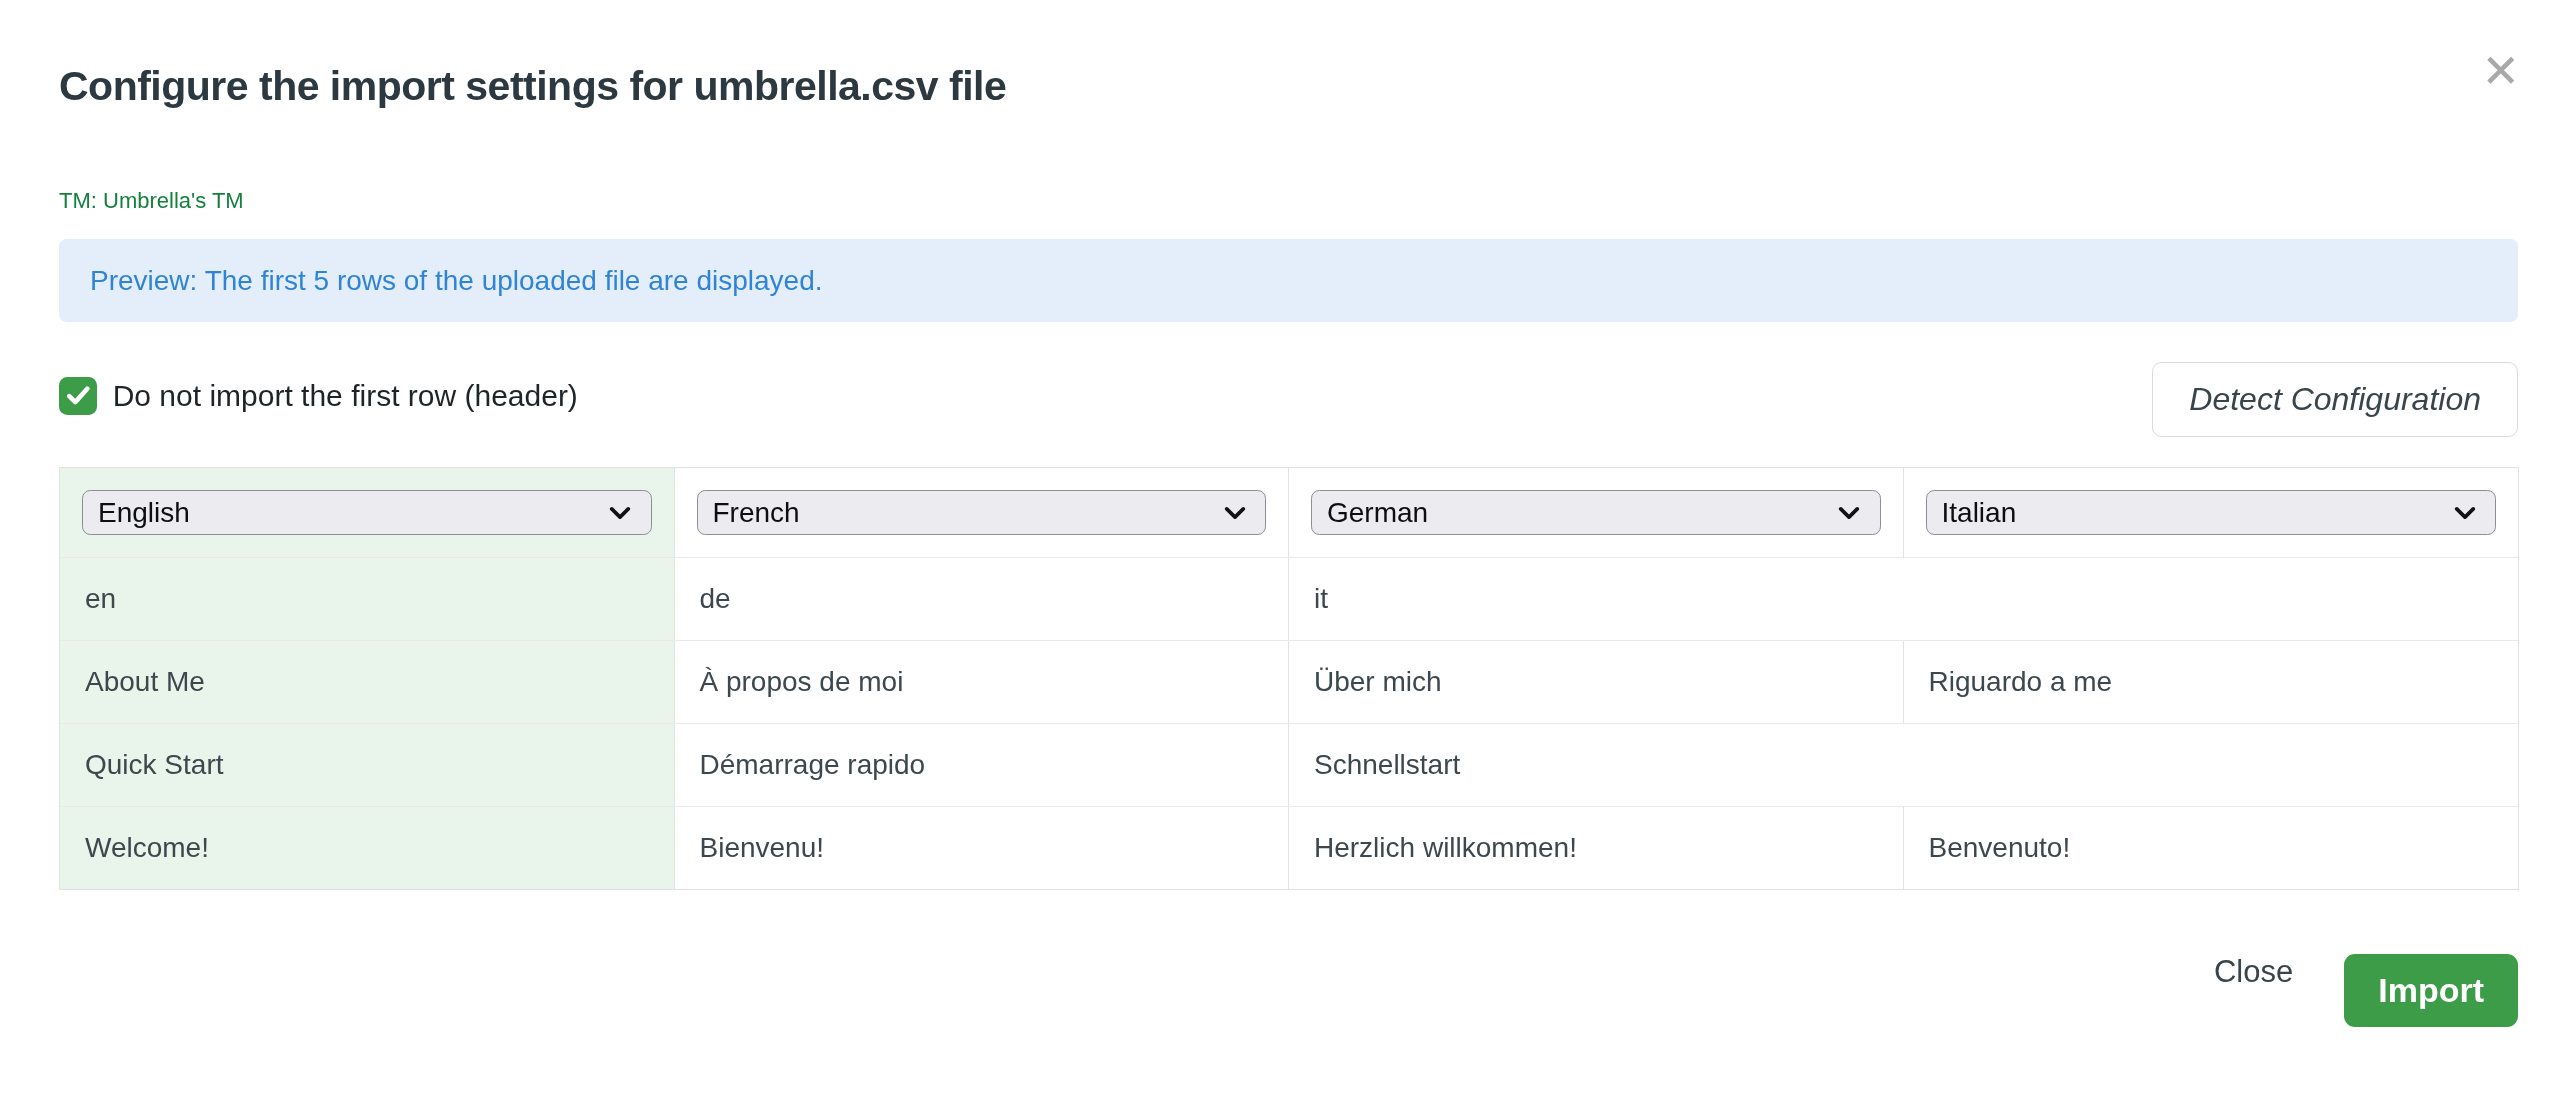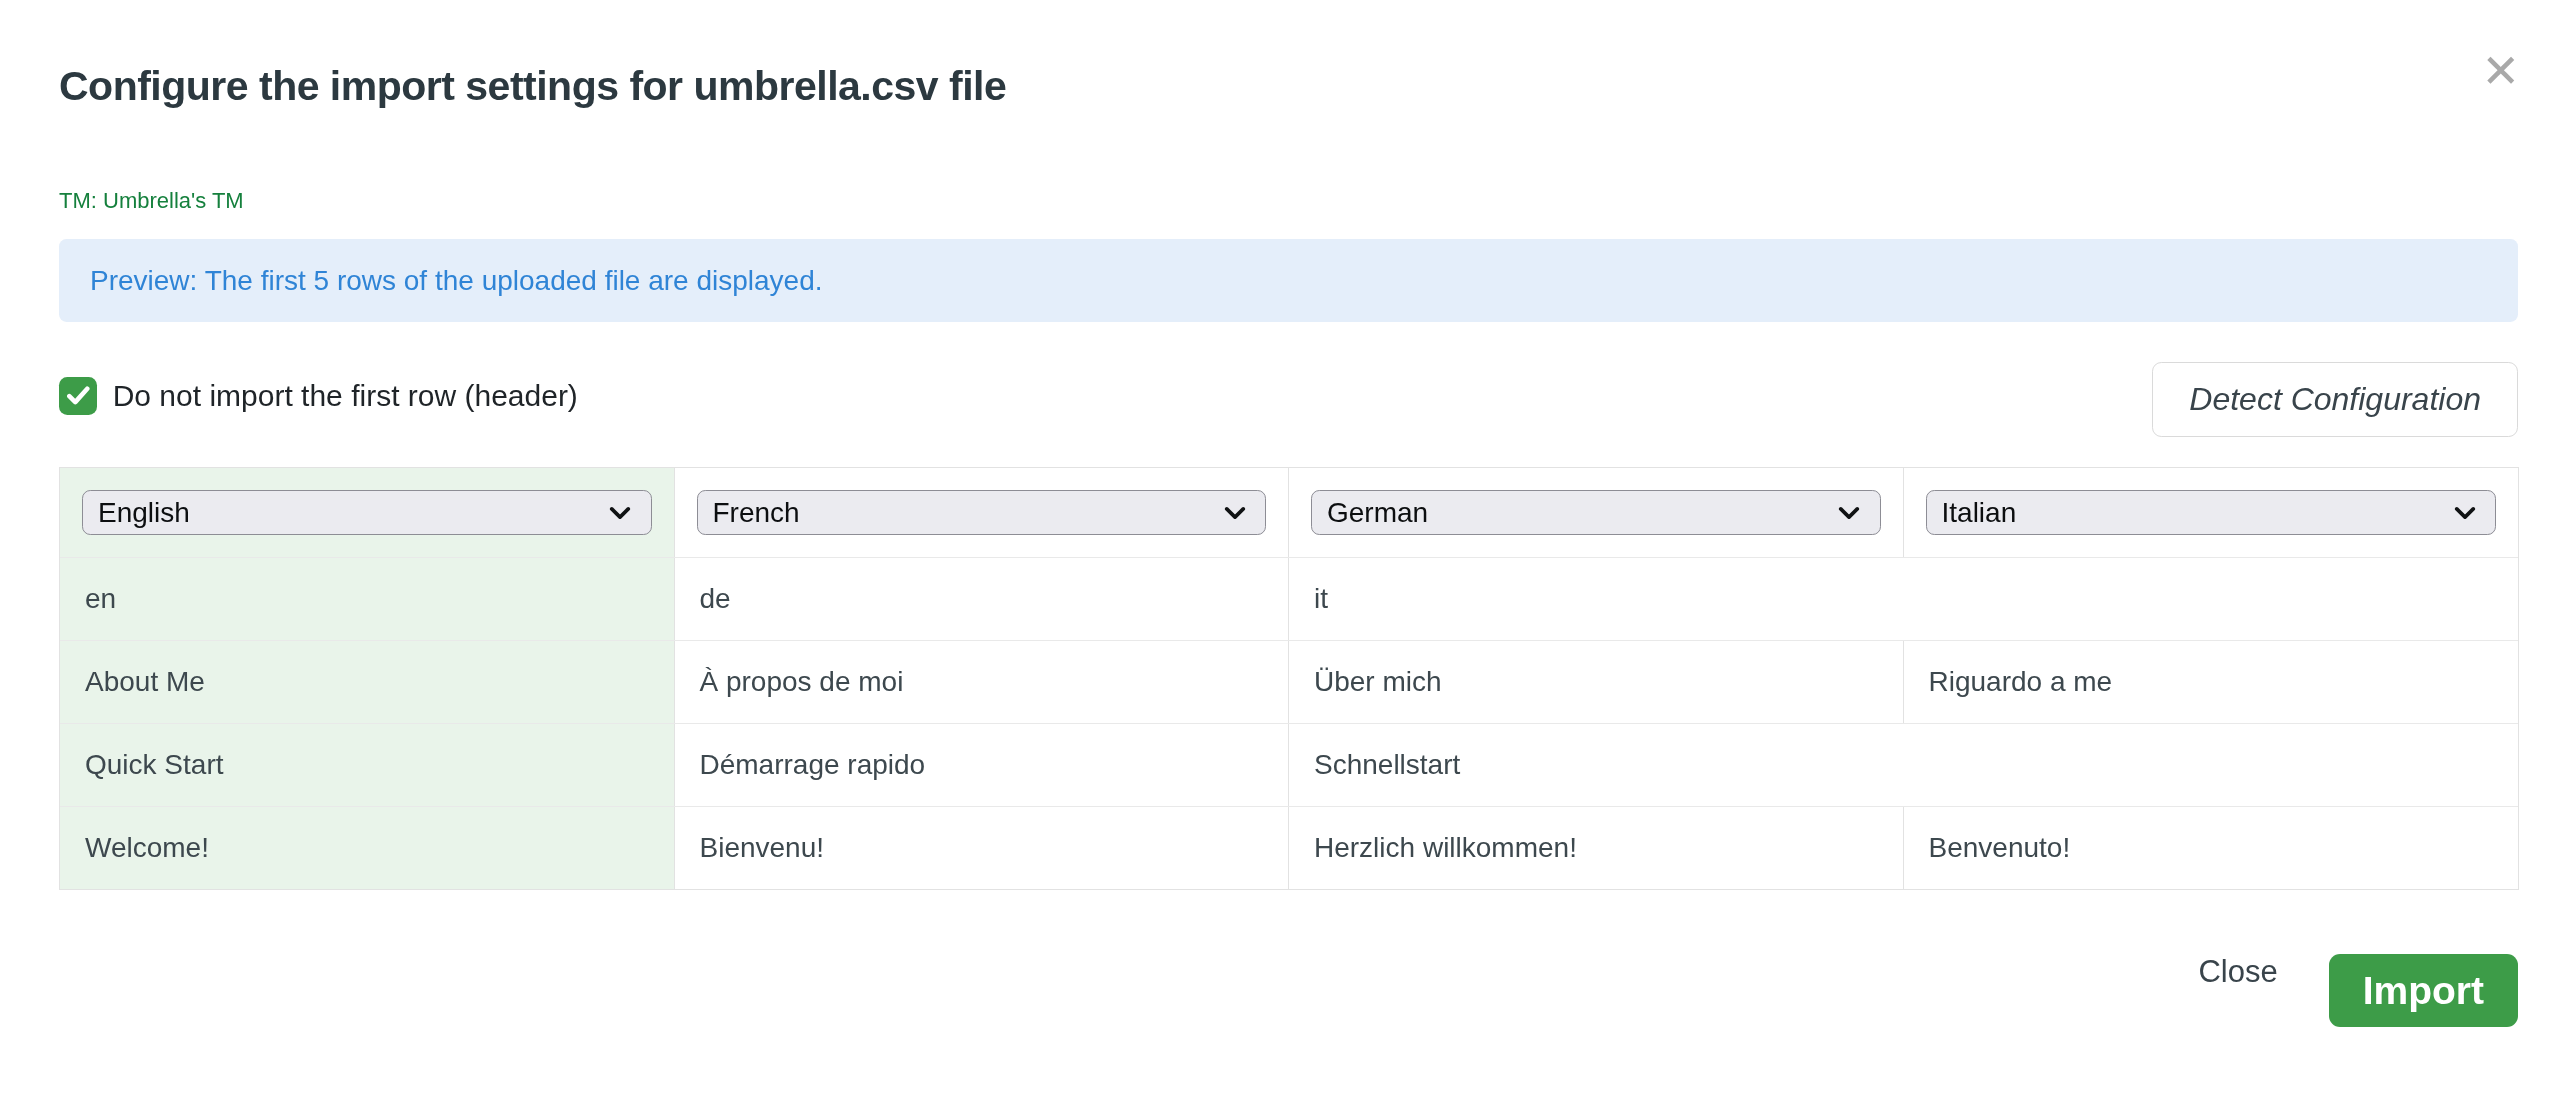--- a/index.html
+++ b/index.html
@@ -110,21 +110,21 @@
   }
   .close-btn {
     background: none; border: none; cursor: pointer;
     font-family: "Liberation Sans", sans-serif;
     font-size: 31px; color: #39444b;
   }
   .import-btn {
     height: 73px; padding: 0 34px;
     background: #3d9c48; border: none; border-radius: 11px;
     font-family: "Liberation Sans", sans-serif;
-    font-size: 39px; font-weight: 700; color: #ffffff;
+    font-size: 34px; font-weight: 700; color: #ffffff;
     display: flex; align-items: center; justify-content: center;
     cursor: pointer;
   }
 </style>
 </head>
 <body>
 
 <h1 class="modal-title">Configure the import settings for umbrella.csv file</h1>
 
 <span class="close-x">✕</span>

